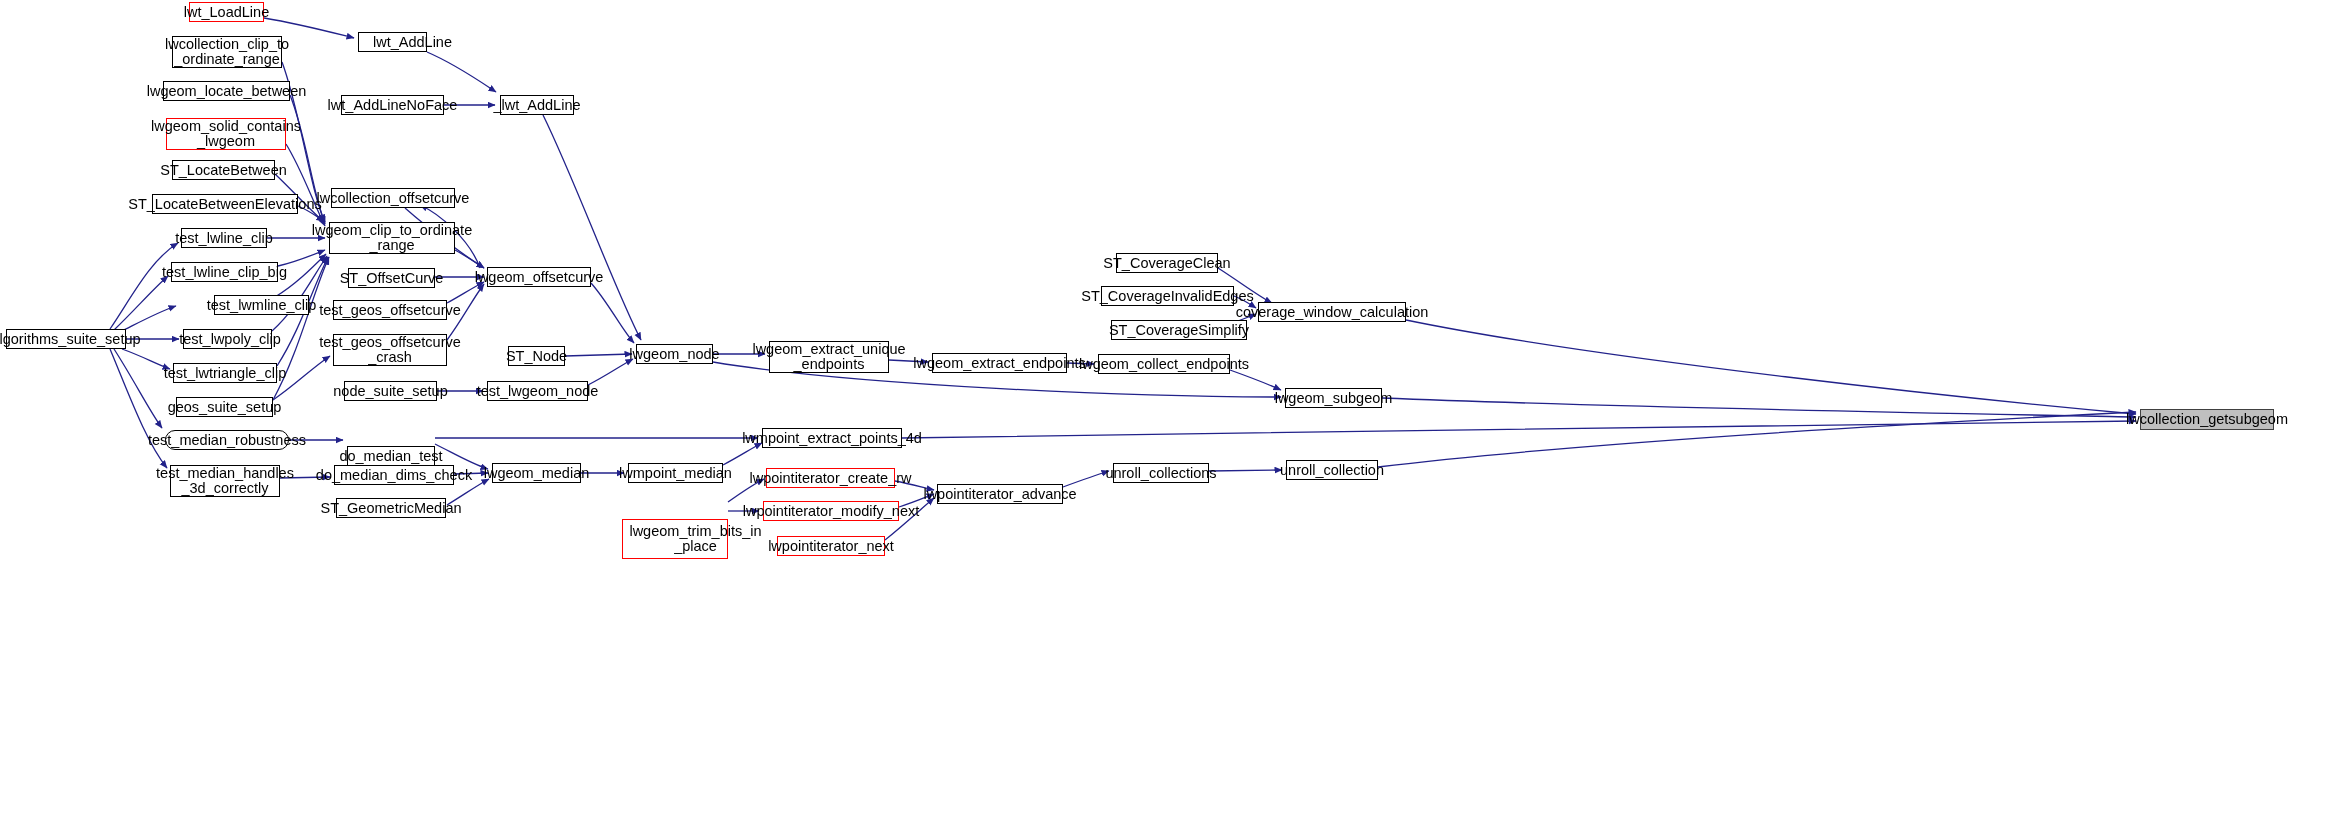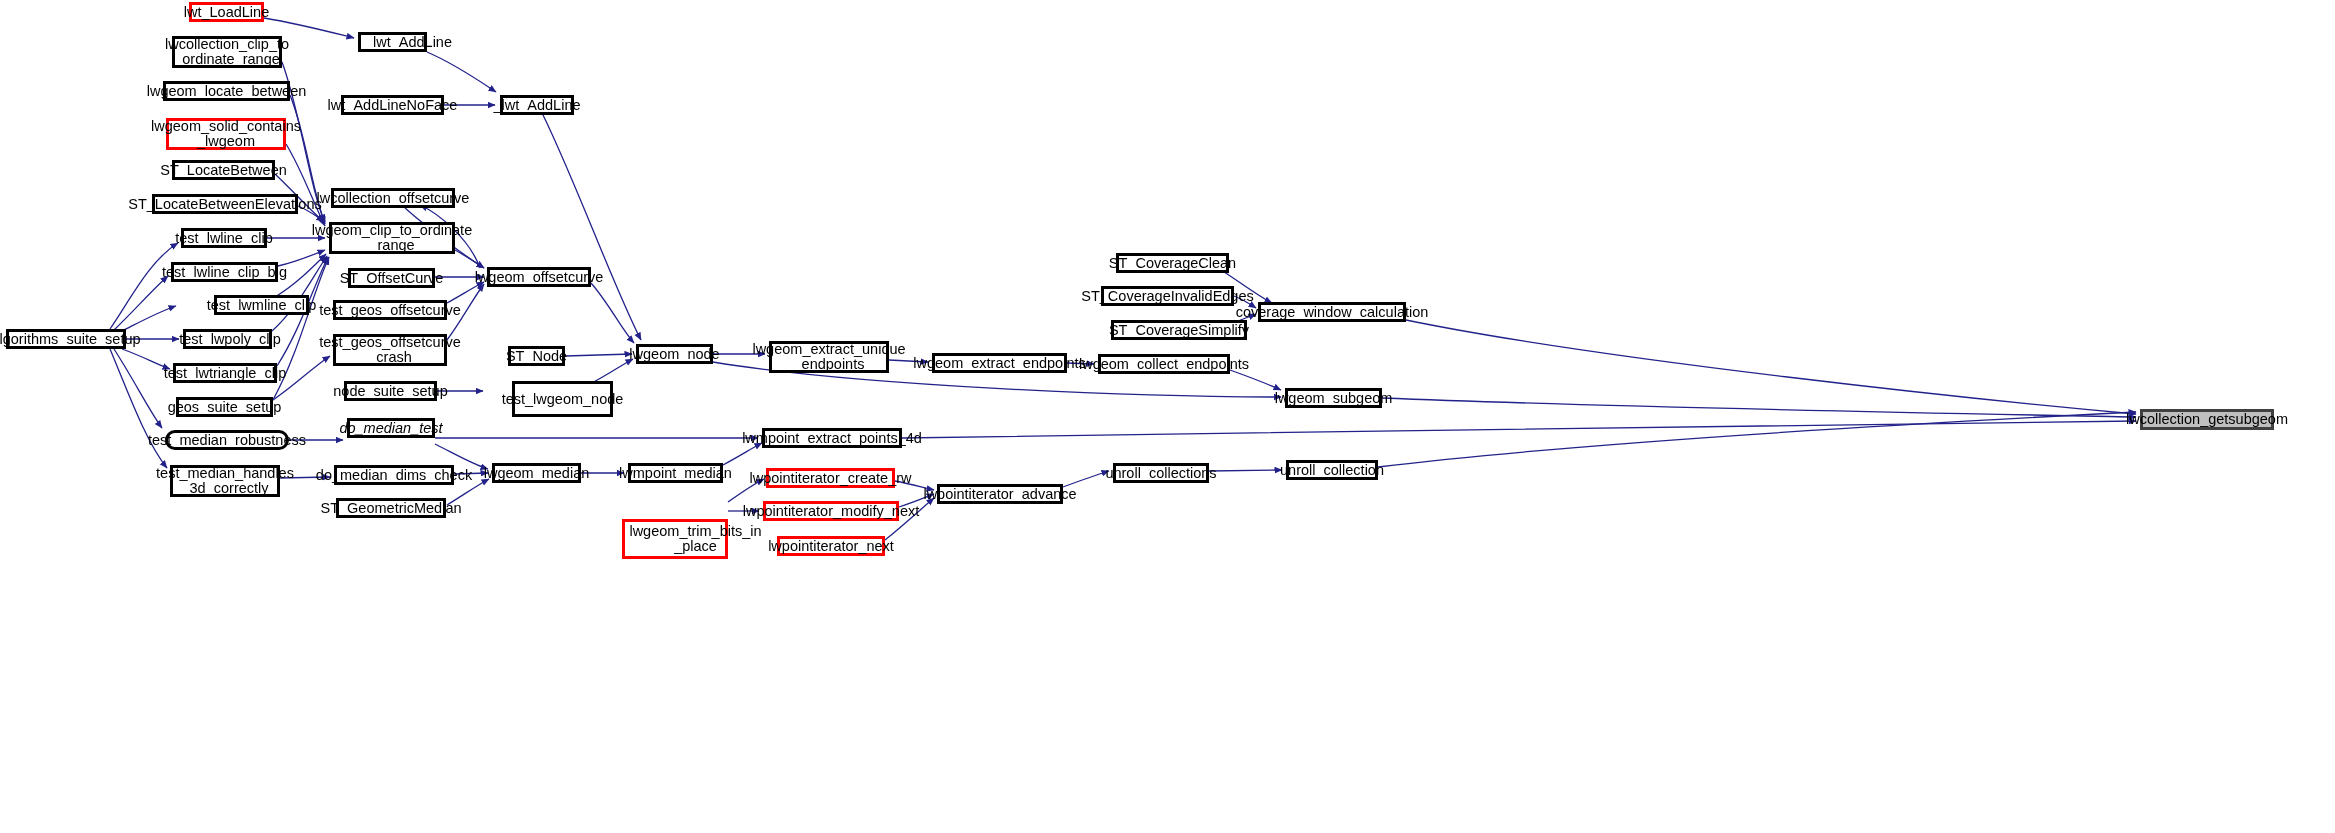--- a/index.html
+++ b/index.html
@@ -24,21 +24,21 @@
     pointer-events: none;
   }
   .node {
     position: absolute;
     box-sizing: border-box;
     display: flex;
     align-items: center;
     justify-content: center;
     text-align: center;
     background: #ffffff;
-    border: 3px solid #000000;
+    border: 1px solid #000000;
     color: #000000;
     font-size: 14.5px;
     line-height: 15px;
     letter-spacing: 0px;
     white-space: pre-line;
     padding: 0 3px;
   }
   .node.red {
     border-color: #ff0000;
   }
@@ -129,47 +129,47 @@
       <div class="node" style="left: 341px; top: 95px; width: 103px; height: 20px;">lwt_AddLineNoFace</div>
       <div class="node" style="left: 500px; top: 95px; width: 74px; height: 20px;">_lwt_AddLine</div>
       <div class="node red" style="left: 166px; top: 118px; width: 120px; height: 32px;">lwgeom_solid_contains
 _lwgeom</div>
       <div class="node" style="left: 172px; top: 160px; width: 103px; height: 20px;">ST_LocateBetween</div>
       <div class="node" style="left: 152px; top: 194px; width: 146px; height: 20px;">ST_LocateBetweenElevations</div>
       <div class="node" style="left: 331px; top: 188px; width: 124px; height: 20px;">lwcollection_offsetcurve</div>
       <div class="node" style="left: 329px; top: 222px; width: 126px; height: 32px;">lwgeom_clip_to_ordinate
 _range</div>
       <div class="node" style="left: 181px; top: 228px; width: 86px; height: 20px;">test_lwline_clip</div>
-      <div class="node" style="left: 1116px; top: 253px; width: 113px; height: 20px;">ST_CoverageClean</div>
+      <div class="node" style="left: 1116px; top: 253px; width: 102px; height: 20px;">ST_CoverageClean</div>
       <div class="node" style="left: 171px; top: 262px; width: 107px; height: 20px;">test_lwline_clip_big</div>
       <div class="node" style="left: 487px; top: 267px; width: 104px; height: 20px;">lwgeom_offsetcurve</div>
       <div class="node" style="left: 348px; top: 268px; width: 87px; height: 20px;">ST_OffsetCurve</div>
       <div class="node" style="left: 1101px; top: 286px; width: 133px; height: 20px;">ST_CoverageInvalidEdges</div>
       <div class="node" style="left: 180px; top: 295px; width: 95px; height: 20px; margin-left: 34px;">test_lwmline_clip</div>
       <div class="node" style="left: 1258px; top: 302px; width: 148px; height: 20px;">coverage_window_calculation</div>
       <div class="node" style="left: 333px; top: 300px; width: 114px; height: 20px;">test_geos_offsetcurve</div>
       <div class="node" style="left: 1111px; top: 320px; width: 136px; height: 20px;">ST_CoverageSimplify</div>
       <div class="node" style="left: 183px; top: 329px; width: 89px; height: 20px; padding-left: 8px;">test_lwpoly_clip</div>
       <div class="node" style="left: 333px; top: 334px; width: 114px; height: 32px;">test_geos_offsetcurve
 _crash</div>
       <div class="node" style="left: 6px; top: 329px; width: 120px; height: 20px;">algorithms_suite_setup</div>
       <div class="node" style="left: 508px; top: 346px; width: 57px; height: 20px;">ST_Node</div>
       <div class="node" style="left: 636px; top: 344px; width: 77px; height: 20px;">lwgeom_node</div>
       <div class="node" style="left: 769px; top: 341px; width: 120px; height: 32px;">lwgeom_extract_unique
 _endpoints</div>
       <div class="node" style="left: 173px; top: 363px; width: 104px; height: 20px;">test_lwtriangle_clip</div>
       <div class="node" style="left: 932px; top: 353px; width: 135px; height: 20px;">lwgeom_extract_endpoints</div>
       <div class="node" style="left: 1098px; top: 354px; width: 132px; height: 20px;">lwgeom_collect_endpoints</div>
       <div class="node" style="left: 344px; top: 381px; width: 93px; height: 20px;">node_suite_setup</div>
-      <div class="node" style="left: 512px; top: 381px; width: 101px; height: 36px;">test_lwgeom_node</div>
+      <div class="node" style="left: 487px; top: 381px; width: 101px; height: 20px;">test_lwgeom_node</div>
       <div class="node" style="left: 176px; top: 397px; width: 97px; height: 20px;">geos_suite_setup</div>
       <div class="node" style="left: 1285px; top: 388px; width: 97px; height: 20px;">lwgeom_subgeom</div>
       <div class="node highlight" style="left: 2140px; top: 409px; width: 134px; height: 21px;">lwcollection_getsubgeom</div>
       <div class="node" style="left: 165px; top: 430px; width: 124px; height: 20px; border-radius: 10px;">test_median_robustness</div>
-      <div class="node" style="left: 347px; top: 418px; width: 88px; height: 20px; font-style: italic;">do_median_test</div>
+      <div class="node" style="left: 347px; top: 446px; width: 88px; height: 20px;">do_median_test</div>
       <div class="node" style="left: 762px; top: 428px; width: 140px; height: 20px;">lwmpoint_extract_points_4d</div>
       <div class="node" style="left: 170px; top: 465px; width: 110px; height: 32px;">test_median_handles
 _3d_correctly</div>
       <div class="node" style="left: 334px; top: 465px; width: 120px; height: 20px;">do_median_dims_check</div>
       <div class="node" style="left: 492px; top: 463px; width: 89px; height: 20px;">lwgeom_median</div>
       <div class="node" style="left: 628px; top: 463px; width: 95px; height: 20px;">lwmpoint_median</div>
       <div class="node red" style="left: 766px; top: 468px; width: 129px; height: 20px;">lwpointiterator_create_rw</div>
       <div class="node" style="left: 1113px; top: 463px; width: 96px; height: 20px;">unroll_collections</div>
       <div class="node" style="left: 1286px; top: 460px; width: 92px; height: 20px;">unroll_collection</div>
       <div class="node" style="left: 937px; top: 484px; width: 126px; height: 20px;">lwpointiterator_advance</div>

